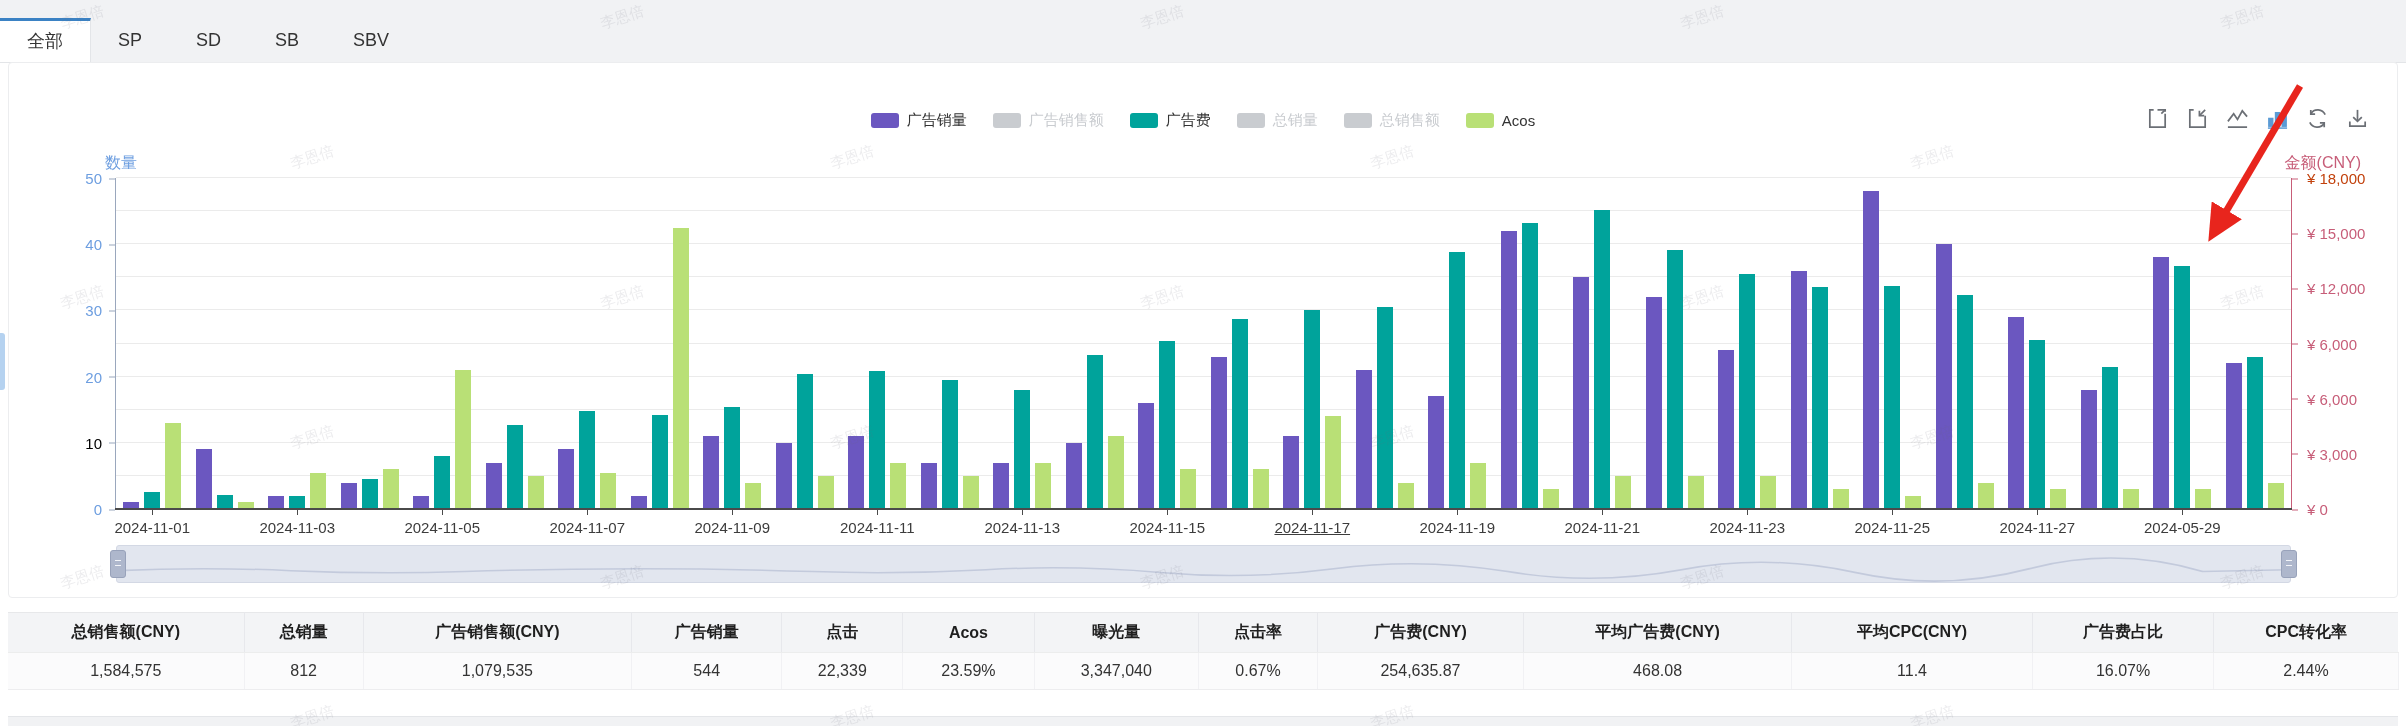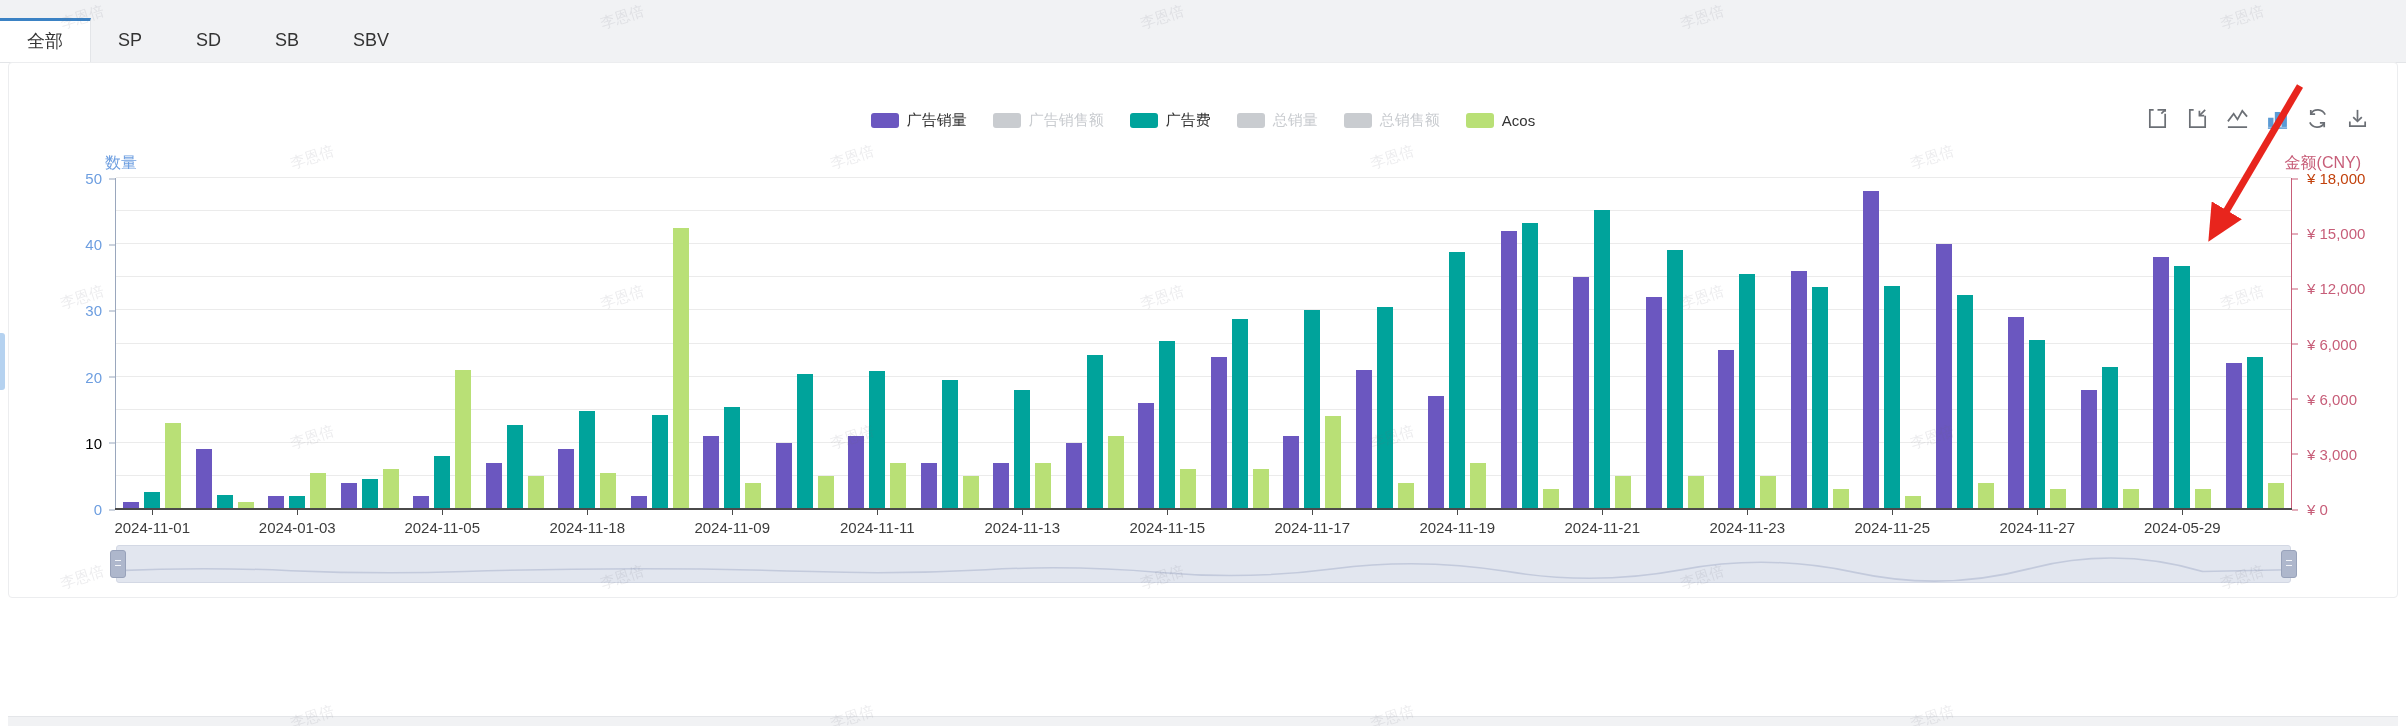--- a/index.html
+++ b/index.html
@@ -327,35 +327,35 @@
           <div class="ytick-r" style="bottom: 33.3333%; color: rgb(199, 93, 120);">¥ 6,000</div>
           <div class="ytick-r" style="bottom: 50%; color: rgb(199, 93, 120);">¥ 6,000</div>
           <div class="ytick-r" style="bottom: 66.6667%; color: rgb(199, 93, 120);">¥ 12,000</div>
           <div class="ytick-r" style="bottom: 83.3333%; color: rgb(199, 93, 120);">¥ 15,000</div>
           <div class="ytick-r" style="bottom: 100%; color: #c2410c;">¥ 18,000</div>
         </div>
       <div id="xl">
           <div class="xtick" style="left: 1.66667%;"></div>
           <div class="xlabel" style="left: 1.66667%;">2024-11-01</div>
           <div class="xtick" style="left: 8.33333%;"></div>
-          <div class="xlabel" style="left: 8.33333%;">2024-01-03</div>
+          <div class="xlabel" style="left: 8.33333%;">2024-11-03</div>
           <div class="xtick" style="left: 15%;"></div>
           <div class="xlabel" style="left: 15%;">2024-11-05</div>
           <div class="xtick" style="left: 21.6667%;"></div>
-          <div class="xlabel" style="left: 21.6667%;">2024-11-18</div>
+          <div class="xlabel" style="left: 21.6667%;">2024-11-07</div>
           <div class="xtick" style="left: 28.3333%;"></div>
           <div class="xlabel" style="left: 28.3333%;">2024-11-09</div>
           <div class="xtick" style="left: 35%;"></div>
           <div class="xlabel" style="left: 35%;">2024-11-11</div>
           <div class="xtick" style="left: 41.6667%;"></div>
           <div class="xlabel" style="left: 41.6667%;">2024-11-13</div>
           <div class="xtick" style="left: 48.3333%;"></div>
           <div class="xlabel" style="left: 48.3333%;">2024-11-15</div>
           <div class="xtick" style="left: 55%;"></div>
-          <div class="xlabel" style="left: 55%;">2024-11-17</div>
+          <div class="xlabel" style="left: 55%; text-decoration: underline;">2024-11-17</div>
           <div class="xtick" style="left: 61.6667%;"></div>
           <div class="xlabel" style="left: 61.6667%;">2024-11-19</div>
           <div class="xtick" style="left: 68.3333%;"></div>
           <div class="xlabel" style="left: 68.3333%;">2024-11-21</div>
           <div class="xtick" style="left: 75%;"></div>
           <div class="xlabel" style="left: 75%;">2024-11-23</div>
           <div class="xtick" style="left: 81.6667%;"></div>
           <div class="xlabel" style="left: 81.6667%;">2024-11-25</div>
           <div class="xtick" style="left: 88.3333%;"></div>
           <div class="xlabel" style="left: 88.3333%;">2024-11-27</div>
@@ -374,20 +374,50 @@
         </div>
       <div class="dz-handle" style="right:-7px">
           <i></i>
           <i></i>
         </div>
     </div>
   </div>
 
   <div class="sumwrap">
     <div class="sumtable" id="sumtable">
+        <div class="srow head">
+          <div class="scell">总销售额(CNY)</div>
+          <div class="scell">总销量</div>
+          <div class="scell">广告销售额(CNY)</div>
+          <div class="scell">广告销量</div>
+          <div class="scell">点击</div>
+          <div class="scell">Acos</div>
+          <div class="scell">曝光量</div>
+          <div class="scell">点击率</div>
+          <div class="scell">广告费(CNY)</div>
+          <div class="scell">平均广告费(CNY)</div>
+          <div class="scell">平均CPC(CNY)</div>
+          <div class="scell">广告费占比</div>
+          <div class="scell">CPC转化率</div>
+        </div>
+        <div class="srow vals">
+          <div class="scell">1,584,575</div>
+          <div class="scell">812</div>
+          <div class="scell">1,079,535</div>
+          <div class="scell">544</div>
+          <div class="scell">22,339</div>
+          <div class="scell">23.59%</div>
+          <div class="scell">3,347,040</div>
+          <div class="scell">0.67%</div>
+          <div class="scell">254,635.87</div>
+          <div class="scell">468.08</div>
+          <div class="scell">11.4</div>
+          <div class="scell">16.07%</div>
+          <div class="scell">2.44%</div>
+        </div>
       </div>
   </div>
 
   <div class="bottom-strip"></div>
   <div class="scroll-hint"></div>
 
   <div class="wmlayer" id="wms">
       <span class="wm" style="left: 60px; top: 8px;">李恩倍</span>
       <span class="wm" style="left: 600px; top: 8px;">李恩倍</span>
       <span class="wm" style="left: 1140px; top: 8px;">李恩倍</span>

